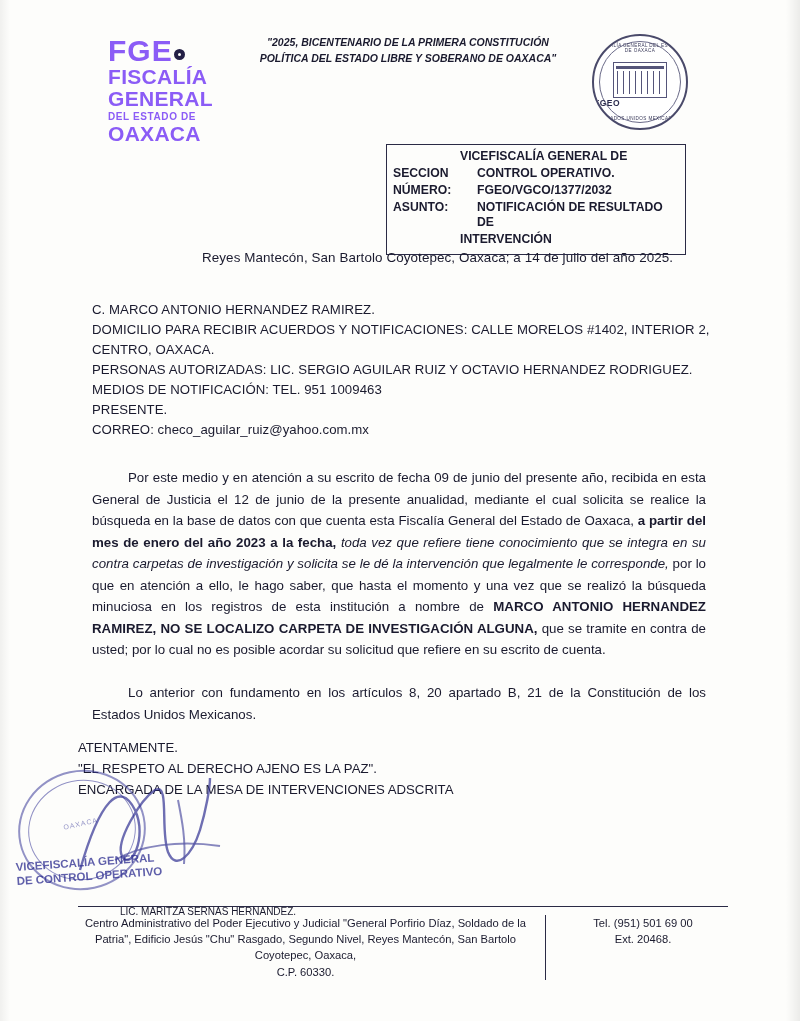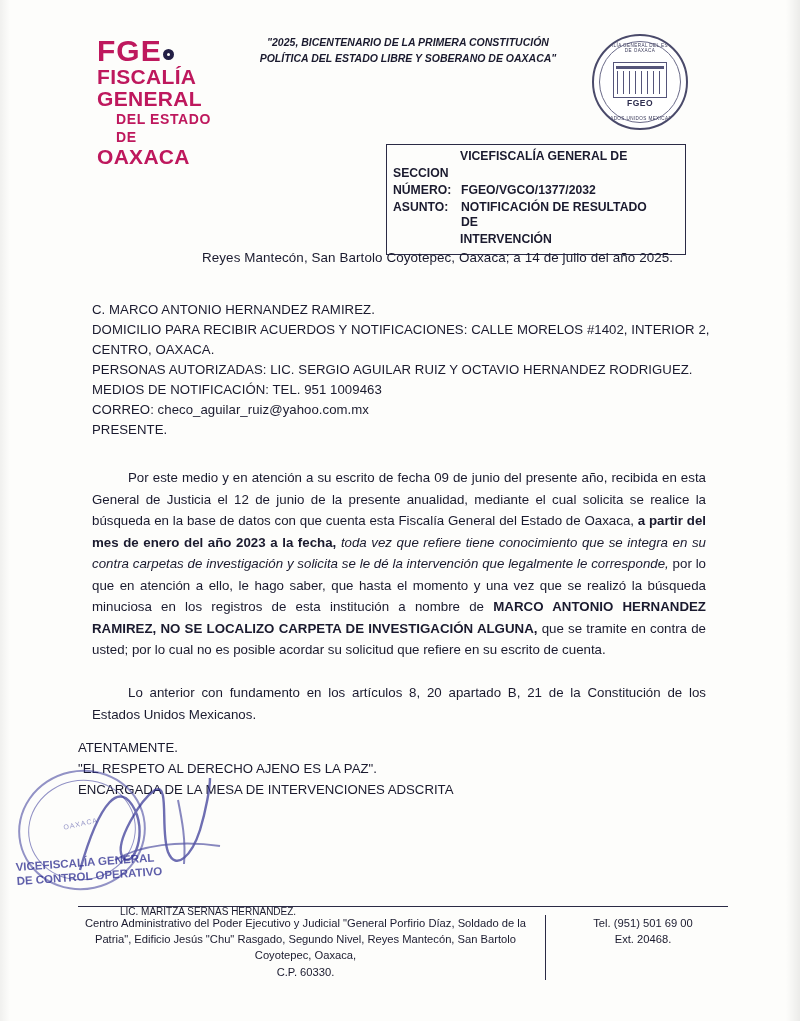--- a/index.html
+++ b/index.html
@@ -26,25 +26,25 @@
   
   .header {
     position: absolute;
     top: 28px;
     left: 0;
     width: 800px;
     height: 130px;
   }
   .logo-block {
     position: absolute;
-    left: 97px;
+    left: 108px;
     top: 8px;
     width: 130px;
     text-align: left;
-    color: #be185d;
+    color: #8b5cf6;
   }
   .logo-fgeo {
     font-family: "Liberation Sans", sans-serif;
     font-weight: bold;
     font-size: 30px;
     letter-spacing: 1px;
     line-height: 1;
     display: block;
   }
   .logo-fgeo .ring {
@@ -58,26 +58,25 @@
     margin-left: 1px;
   }
   .logo-l1, .logo-l2, .logo-l4 {
     font-weight: bold;
     font-size: 21px;
     line-height: 1.04;
     letter-spacing: 0.3px;
     display: block;
   }
   .logo-l3 {
-    font-size: 14px;
+    font-size: 10px;
     font-weight: bold;
     letter-spacing: 0.6px;
     line-height: 1.3;
     display: block;
-    margin-left: 19px;
   }
 
   .motto {
     position: absolute;
     left: 258px;
     top: 6px;
     width: 300px;
     text-align: center;
     font-style: italic;
     font-weight: bold;
@@ -143,42 +142,41 @@
     content: "";
     position: absolute;
     left: 2px; right: 2px; top: 3px;
     height: 3px;
     background: #55557a;
   }
   .seal .seal-label {
     position: absolute;
     left: 0; right: 0;
     bottom: 20px;
-    text-align: center;
     font-size: 8.5px;
     font-weight: bold;
     color: #2c2c4e;
     letter-spacing: 0.5px;
   }
 
   
   .meta-box {
     position: absolute;
     left: 386px;
     top: 144px;
     width: 300px;
     border: 1px solid #2a2a45;
     box-sizing: border-box;
     padding: 4px 22px 6px 6px;
     font-size: 12.2px;
     line-height: 1.3;
   }
   .meta-row {
     display: flex;
-    gap: 6px;
+    gap: 22px;
     font-weight: bold;
     margin-bottom: 1px;
   }
   .meta-first {
     font-weight: bold;
     margin-left: 67px;
     margin-bottom: 1px;
   }
   .meta-label {
     min-width: 62px;
@@ -355,41 +353,42 @@
       <div class="seal-building"></div>
       <div class="seal-label">FGEO</div>
       <div class="seal-bottom-text">ESTADOS UNIDOS MEXICANOS</div>
     </div>
   </div>
 
   <div class="meta-box">
     <div class="meta-first">VICEFISCALÍA GENERAL DE</div>
     <div class="meta-row">
       <span class="meta-label">SECCION</span>
+      <span class="meta-value">CONTROL OPERATIVO.</span>
     </div>
     <div class="meta-row">
       <span class="meta-label">NÚMERO:</span>
       <span class="meta-value">FGEO/VGCO/1377/2032</span>
     </div>
     <div class="meta-row">
       <span class="meta-label">ASUNTO:</span>
       <span class="meta-value">NOTIFICACIÓN DE RESULTADO DE</span>
     </div>
     <div class="meta-cont">INTERVENCIÓN</div>
   </div>
 
   <div class="place-date">Reyes Mantecón, San Bartolo Coyotepec, Oaxaca; a 14 de julio del año 2025.</div>
 
   <div class="addressee">
     <div>C. MARCO ANTONIO HERNANDEZ RAMIREZ.</div>
     <div>DOMICILIO PARA RECIBIR ACUERDOS Y NOTIFICACIONES: CALLE MORELOS #1402, INTERIOR 2, CENTRO, OAXACA.</div>
     <div>PERSONAS AUTORIZADAS: LIC. SERGIO AGUILAR RUIZ Y OCTAVIO HERNANDEZ RODRIGUEZ.</div>
     <div>MEDIOS DE NOTIFICACIÓN: TEL. 951 1009463</div>
+    <div>PRESENTE.</div>
     <div>CORREO: checo_aguilar_ruiz@yahoo.com.mx</div>
-    <div>PRESENTE.</div>
   </div>
 
   <div class="para p1">
     <span>Por este medio y en atención a su escrito de fecha 09 de junio del presente año, recibida en esta General de Justicia el 12 de junio de la presente anualidad, mediante el cual solicita se realice la búsqueda en la base de datos con que cuenta esta Fiscalía General del Estado de Oaxaca,</span>
     <b>a partir del mes de enero del año 2023 a la fecha,</b>
     <i>toda vez que refiere tiene conocimiento que se integra en su contra carpetas de investigación y solicita se le dé la intervención que legalmente le corresponde,</i>
     <span>por lo que en atención a ello, le hago saber, que hasta el momento y una vez que se realizó la búsqueda minuciosa en los registros de esta institución a nombre de</span>
     <b>MARCO ANTONIO HERNANDEZ RAMIREZ, NO SE LOCALIZO CARPETA DE INVESTIGACIÓN ALGUNA,</b>
     <span>que se tramite en contra de usted; por lo cual no es posible acordar su solicitud que refiere en su escrito de cuenta.</span>
   </div>

